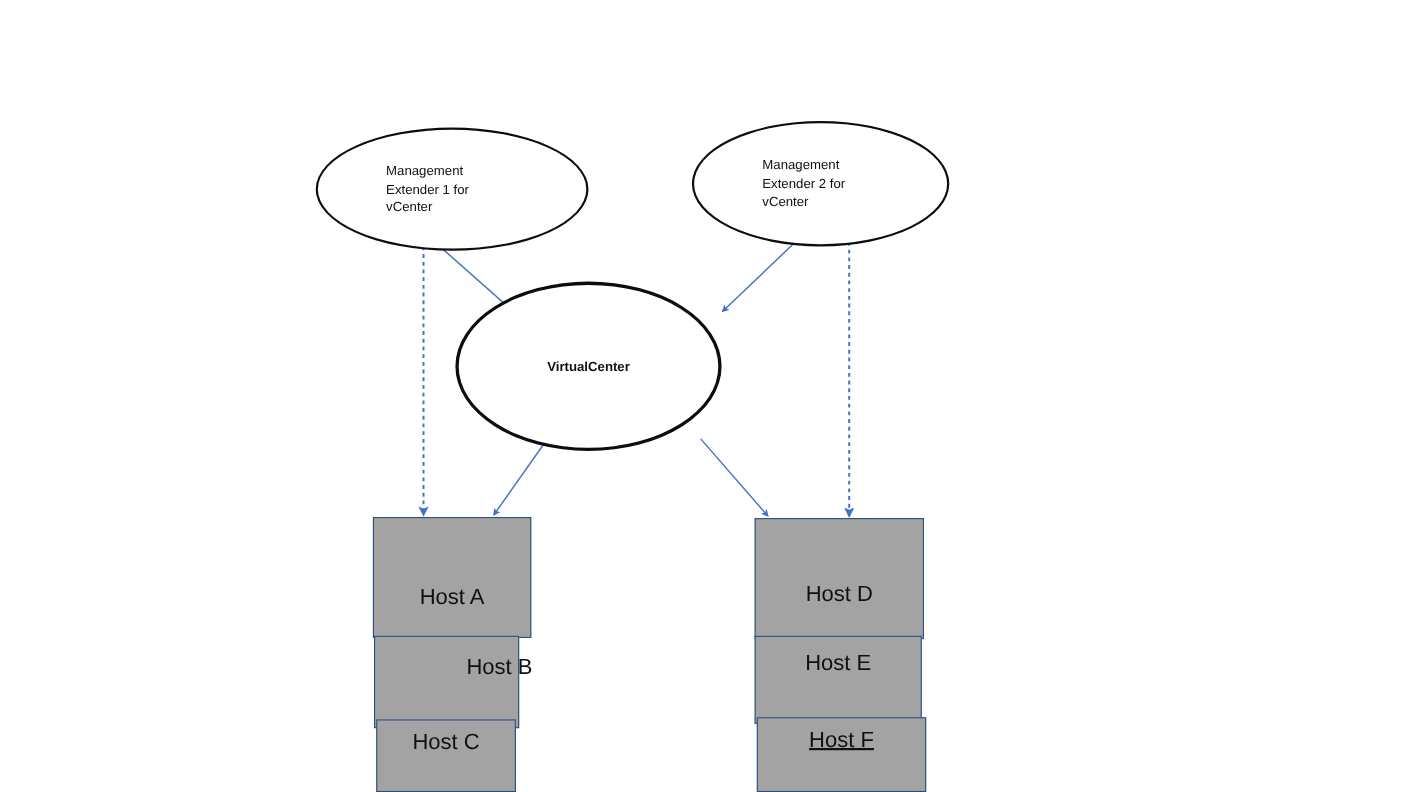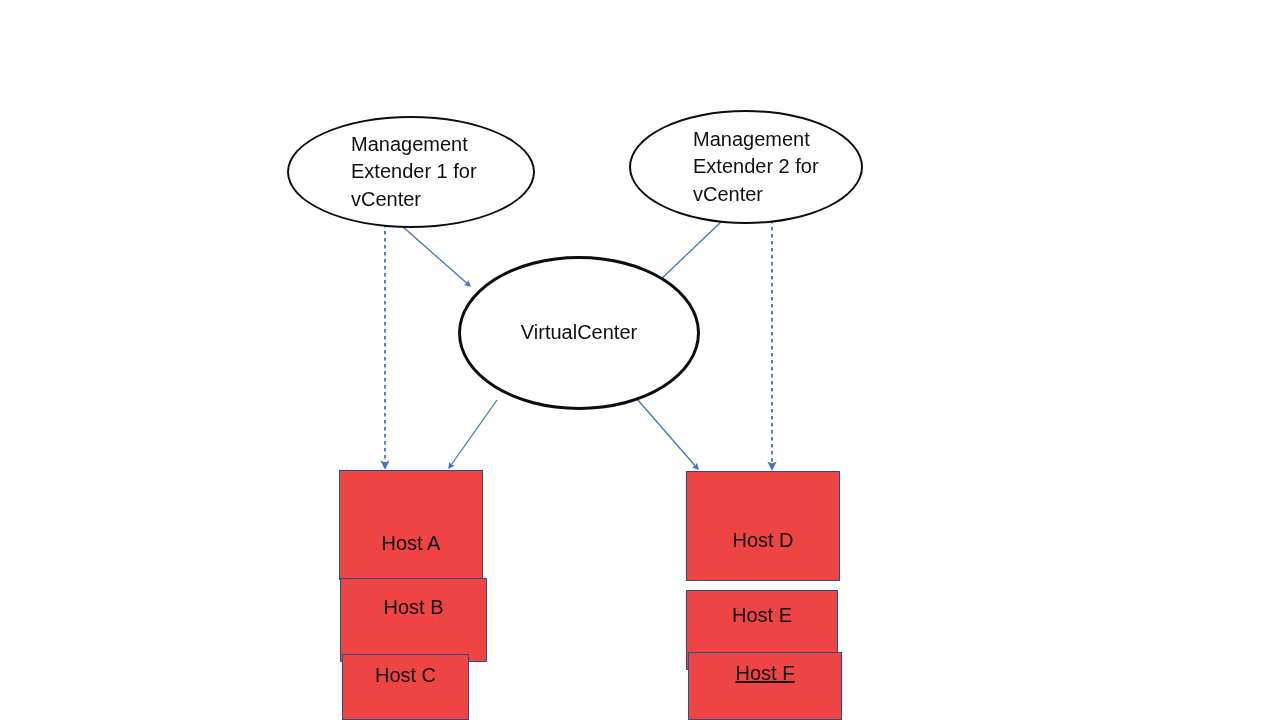--- a/index.html
+++ b/index.html
@@ -38,36 +38,36 @@
     z-index: 3;
   }
   .ellipse.thin {
     border: 2px solid #0d0d0d;
   }
   .ellipse.thick {
     border: 3px solid #0d0d0d;
   }
   .ellipse-label {
     width: 100%;
-    font-size: 20px;
+    font-size: 12px;
     line-height: 1.38;
     color: #101010;
     white-space: pre-line;
   }
   .ellipse-label.left {
     text-align: left;
     padding-left: 62px;
     box-sizing: border-box;
   }
   .ellipse-label.center {
     text-align: center;
   }
   
   .hostbox {
-    background: #ef4444;
+    background: #a3a3a3;
     border: 1.4px solid #2a5082;
     box-sizing: border-box;
     z-index: 2;
   }
   .host-label {
     position: absolute;
     width: 100%;
     text-align: center;
     font-size: 20px;
     color: #101010;
@@ -99,39 +99,39 @@
       <div class="node ellipse thin" style="left: 287px; top: 116px; width: 248px; height: 112px;">
         <div class="ellipse-label left">Management
 Extender 1 for
 vCenter</div>
       </div>
       <div class="node ellipse thin" style="left: 629px; top: 110px; width: 234px; height: 114px;">
         <div class="ellipse-label left">Management
 Extender 2 for
 vCenter</div>
       </div>
-      <div class="node ellipse thick" style="left: 458px; top: 256px; width: 242px; height: 154px;">
+      <div class="node ellipse thick" style="left: 414px; top: 256px; width: 242px; height: 154px; font-weight: bold;">
         <div class="ellipse-label center">VirtualCenter</div>
       </div>
     </div>
 
   <div id="hostbox-layer">
       <div class="node hostbox" style="left: 339px; top: 470px; width: 144px; height: 110px;">
         <div class="host-label" style="top: 62px;">Host A</div>
       </div>
-      <div class="node hostbox" style="left: 340px; top: 578px; width: 147px; height: 84px;">
+      <div class="node hostbox" style="left: 340px; top: 578px; width: 132px; height: 84px; padding-left: 48px;">
         <div class="host-label" style="top: 18px;">Host B</div>
       </div>
       <div class="node hostbox" style="left: 342px; top: 654px; width: 127px; height: 66px;">
         <div class="host-label" style="top: 10px;">Host C</div>
       </div>
       <div class="node hostbox" style="left: 686px; top: 471px; width: 154px; height: 110px;">
         <div class="host-label" style="top: 58px;">Host D</div>
       </div>
-      <div class="node hostbox" style="left: 686px; top: 578px; width: 152px; height: 80px; margin-top: 12px;">
+      <div class="node hostbox" style="left: 686px; top: 578px; width: 152px; height: 80px;">
         <div class="host-label" style="top: 14px;">Host E</div>
       </div>
       <div class="node hostbox" style="left: 688px; top: 652px; width: 154px; height: 68px;">
         <div class="host-label" style="top: 10px; text-decoration: underline;">Host F</div>
       </div>
     </div>
 
 </div>
 
 </body></html>

